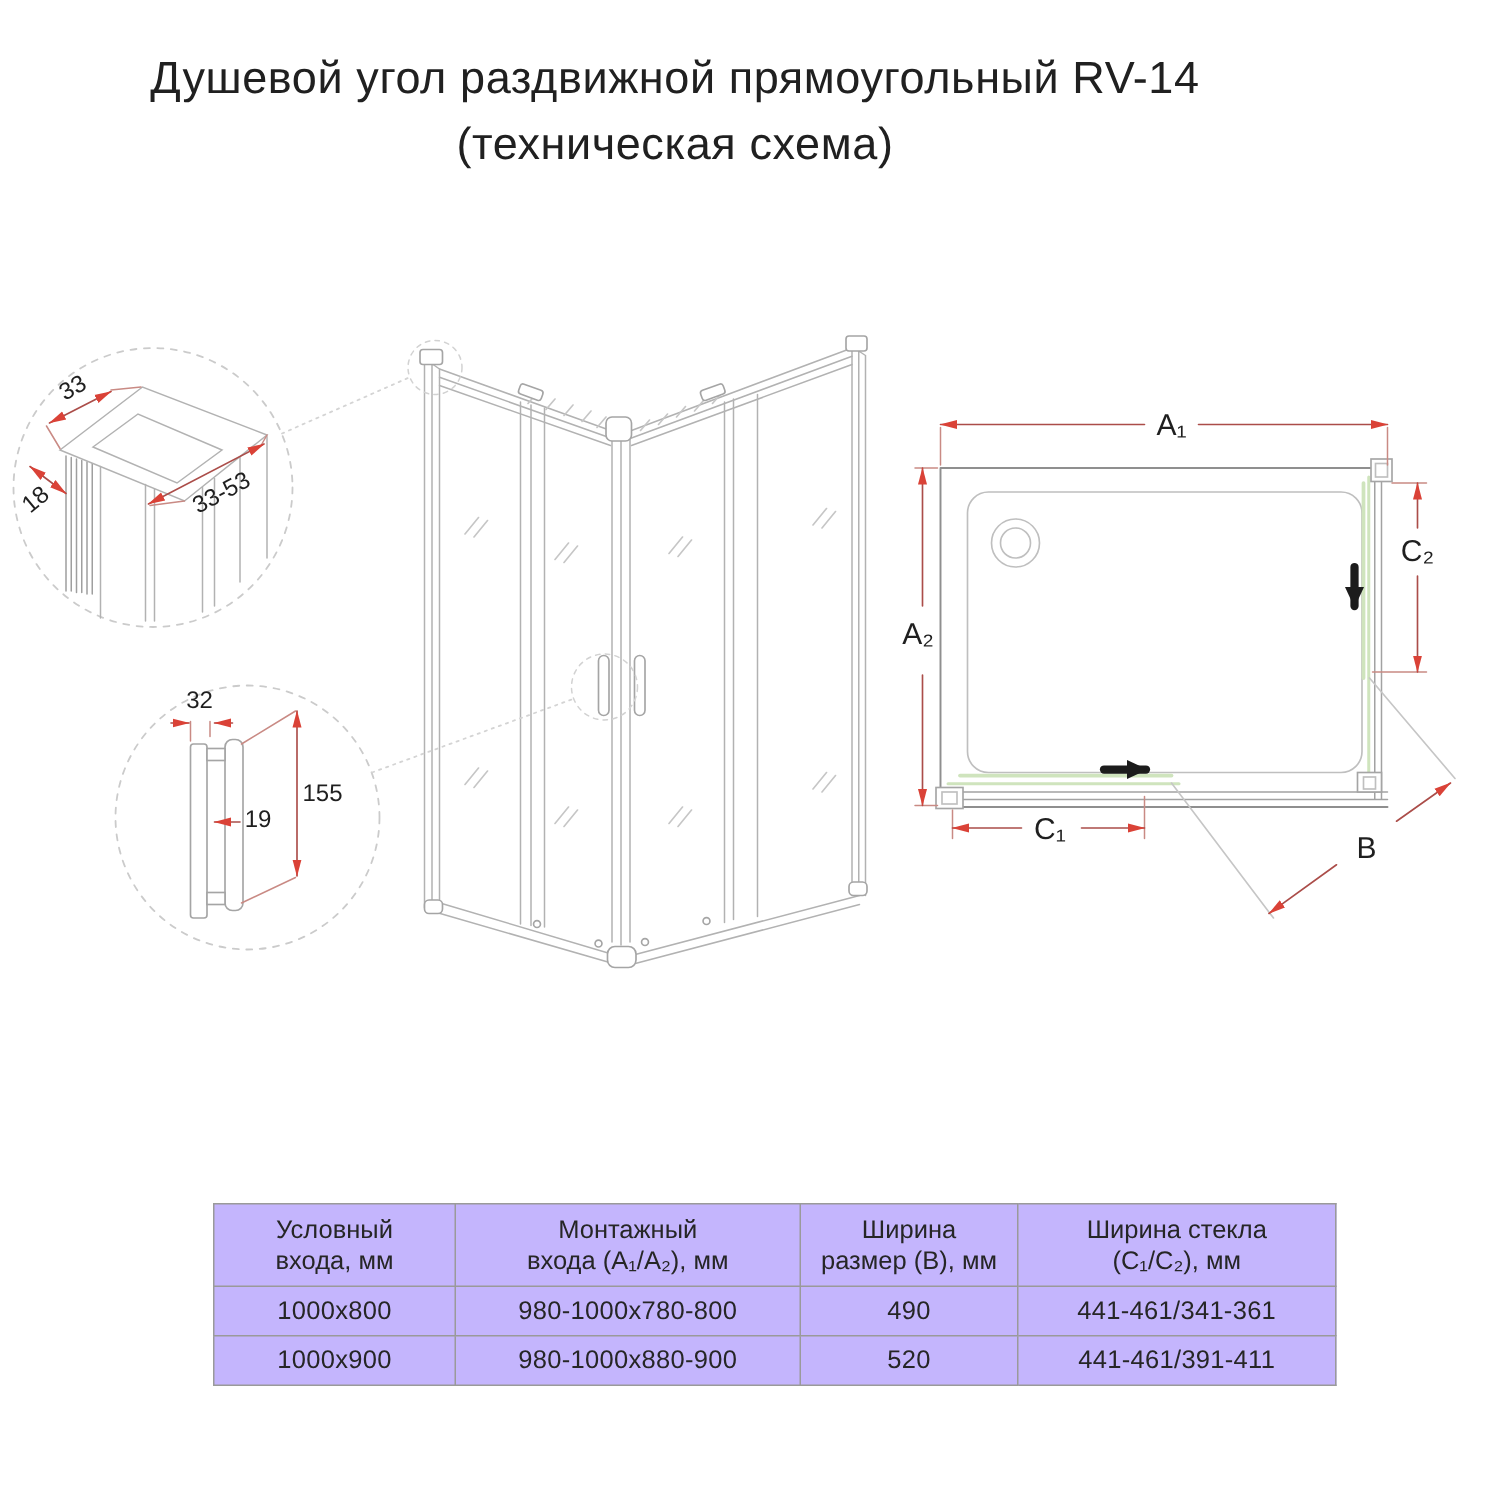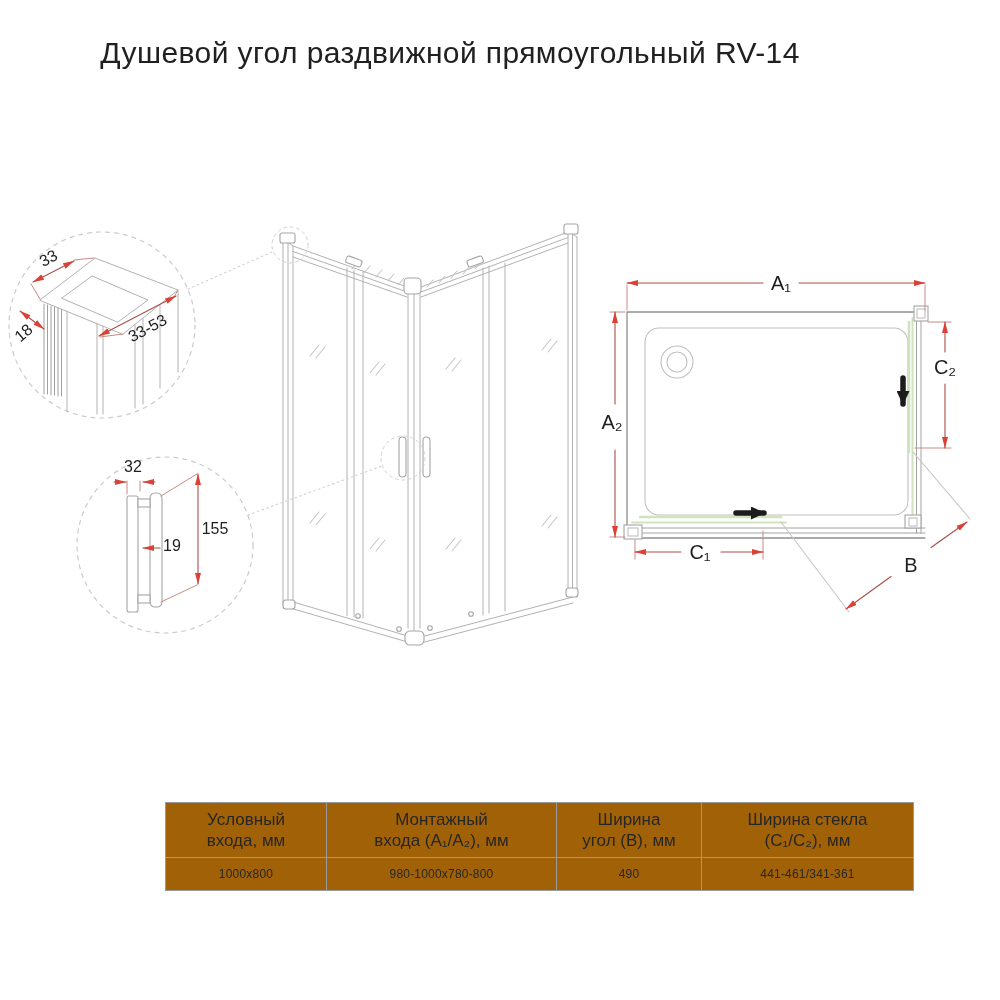--- a/index.html
+++ b/index.html
@@ -23,37 +23,38 @@
   .wall2 {fill:none;stroke:#a2a2a2;stroke-width:1;}
   .glass {fill:none;stroke:#cfe4bd;}
   .ext   {fill:none;stroke:#c98a84;stroke-width:1;}
   .dim   {fill:none;stroke:#ab4d49;stroke-width:1.1;}
   .barrow{fill:none;stroke:#1c1c1c;stroke-width:5.5;}
   svg text{font-family:"Liberation Sans","DejaVu Sans",sans-serif;fill:#1f1f1f;}
   .dl{font-size:16px;text-anchor:middle;}
   .pl{font-size:20px;text-anchor:middle;}
 
   
-  .spec-table{position:absolute;left:165px;top:802px;width:748px;border-collapse:collapse;
-              table-layout:fixed;background:#a16207;}
+  .spec-table{position:absolute;left:142px;top:802px;width:748px;border-collapse:collapse;
+              table-layout:fixed;background:#c4b5fd;}
   .spec-table th,.spec-table td{border:1px solid #9a9a9a;text-align:center;vertical-align:middle;
               color:#262626;padding:0;}
   .spec-table thead tr{height:55px;}
   .spec-table tbody tr{height:33px;}
   .spec-table th{font-size:17px;font-weight:normal;line-height:1.25;}
   .spec-table th span{display:block;}
-  .spec-table td{font-size:12px;letter-spacing:.2px;}
+  .spec-table td{font-size:17px;letter-spacing:.2px;}
 </style>
 </head>
 <body>
 
 <div class="page">
 
   <h1 class="title">
     <span>Душевой угол раздвижной прямоугольный RV-14</span>
+    <span>(техническая схема)</span>
   </h1>
 
   <svg class="diagram" viewBox="0 0 1000 680">
     <defs>
       <marker id="ra" markerUnits="userSpaceOnUse" markerWidth="12" markerHeight="8" refX="11" refY="4" orient="auto-start-reverse">
         <path d="M0,1 L11.5,4 L0,7 Z" fill="#da4237"></path>
       </marker>
       <marker id="ba" markerUnits="userSpaceOnUse" markerWidth="15" markerHeight="13" refX="13" refY="6.5" orient="auto">
         <path d="M0,0 L14,6.5 L0,13 Z" fill="#1c1c1c"></path>
       </marker>
@@ -187,31 +188,37 @@
         <th>
           <span>Условный</span>
           <span>входа, мм</span>
         </th>
         <th>
           <span>Монтажный</span>
           <span>входа (A₁/A₂), мм</span>
         </th>
         <th>
           <span>Ширина</span>
-          <span>угол (B), мм</span>
+          <span>размер (B), мм</span>
         </th>
         <th>
           <span>Ширина стекла</span>
           <span>(C₁/C₂), мм</span>
         </th>
       </tr>
     </thead>
     <tbody>
       <tr>
         <td>1000x800</td>
         <td>980-1000x780-800</td>
         <td>490</td>
         <td>441-461/341-361</td>
       </tr>
+      <tr>
+        <td>1000x900</td>
+        <td>980-1000x880-900</td>
+        <td>520</td>
+        <td>441-461/391-411</td>
+      </tr>
     </tbody>
   </table>
 
 </div>
 
 </body></html>

